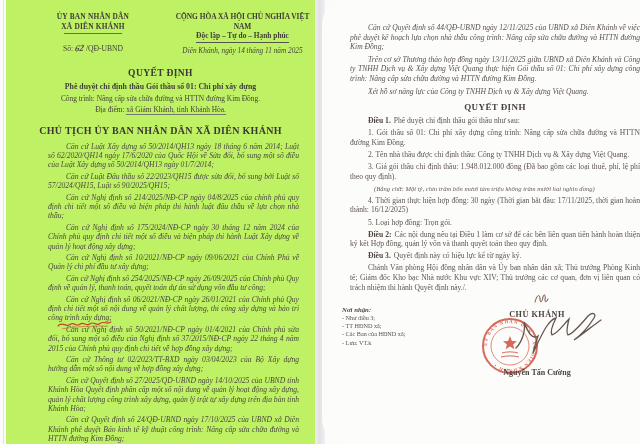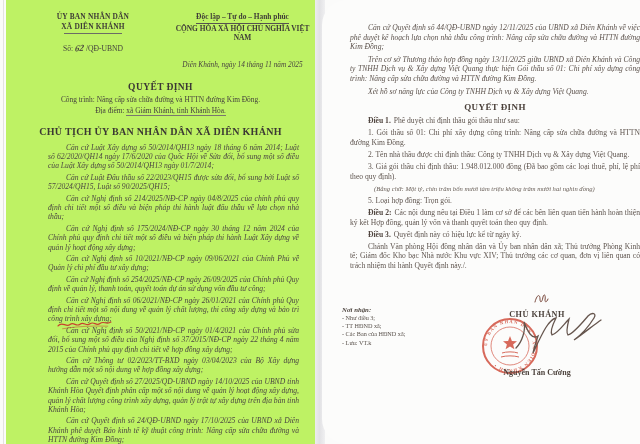--- a/index.html
+++ b/index.html
@@ -20,21 +20,21 @@
   .lp-header { display:flex; padding-top:12px; }
   .lp-left { width:150px; margin-left:12px; text-align:center; }
   .lp-right { width:141px; margin-left:4px; text-align:center; }
   .org-line { font-size:7.4px; font-weight:bold; color:#3e3b37; line-height:9.5px; letter-spacing:.2px; }
   .rule { width:58px; border-top:1px solid #6b6b66; margin:2px auto 0; height:0; }
   .doc-number { margin-top:9px; font-size:7.6px; color:#45423e; }
   .hand-number { display:inline-block; font-style:italic; font-size:9px; color:#4a443f;
                  transform:rotate(-5deg) skewX(-10deg); font-weight:bold; }
   .motto { font-size:7.4px; font-weight:bold; color:#3e3b37; line-height:9.5px; }
   .motto-u { display:inline-block; border-bottom:1px solid #56534f; padding-bottom:1px; }
-  .dateline { margin-top:17px; font-size:7.3px; font-style:italic; color:#4a4540; }
+  .dateline { margin-top:3px; font-size:7.3px; font-style:italic; color:#4a4540; }
 
   .lp-title { text-align:center; margin-top:13px; font-size:9.5px; font-weight:bold; color:#3b3834; letter-spacing:.4px; }
   .lp-subtitle { text-align:center; margin-top:4px; font-size:7.8px; font-weight:bold; color:#403d39; }
   .lp-project { text-align:center; margin-top:3px; font-size:7.4px; color:#46433e; }
   .lp-location { text-align:center; margin-top:2px; font-size:7.4px; color:#46433e; }
   .loc-u { border-bottom:.8px solid #7a766f; padding-bottom:.5px; }
   .lp-issuer { text-align:center; margin-top:11px; font-size:10px; font-weight:bold; color:#3b3833; letter-spacing:.3px; }
 
   .lp-body { padding:6px 16px 0 42px; }
   .lp-body p { margin:0 0 2px 0; font-size:7.6px; line-height:9.4px; font-style:italic;
@@ -77,29 +77,30 @@
         <div class="org-line">ỦY BAN NHÂN DÂN</div>
         <div class="org-line">XÃ DIÊN KHÁNH</div>
         <div class="rule"></div>
         <div class="doc-number">
           <span>Số:</span>
           <span class="hand-number">62</span>
           <span>/QĐ-UBND</span>
         </div>
       </div>
       <div class="lp-right">
+        <div class="motto">CỘNG HÒA XÃ HỘI CHỦ NGHĨA VIỆT NAM</div>
         <div class="motto">
           <span class="motto-u">Độc lập – Tự do – Hạnh phúc</span>
         </div>
-        <div class="motto">CỘNG HÒA XÃ HỘI CHỦ NGHĨA VIỆT NAM</div>
         <div class="dateline">Diên Khánh, ngày 14 tháng 11 năm 2025</div>
       </div>
     </div>
 
     <div class="lp-title">QUYẾT ĐỊNH</div>
+    <div class="lp-subtitle">Phê duyệt chỉ định thầu Gói thầu số 01: Chi phí xây dựng</div>
     <div class="lp-project">Công trình: Nâng cấp sửa chữa đường và HTTN đường Kim Đồng.</div>
     <div class="lp-location">
       <span>Địa điểm: </span><span class="loc-u">xã Giám Khánh, tỉnh Khánh Hòa.</span>
     </div>
     <div class="lp-issuer">CHỦ TỊCH ỦY BAN NHÂN DÂN XÃ DIÊN KHÁNH</div>
 
     <div class="lp-body">
       <p>Căn cứ Luật Xây dựng số 50/2014/QH13 ngày 18 tháng 6 năm 2014; Luật số 62/2020/QH14 ngày 17/6/2020 của Quốc Hội về Sửa đổi, bổ sung một số điều của Luật Xây dựng số 50/2014/QH13 ngày 01/7/2014;</p>
       <p>Căn cứ Luật Đấu thầu số 22/2023/QH15 được sửa đổi, bổ sung bởi Luật số 57/2024/QH15, Luật số 90/2025/QH15;</p>
       <p>Căn cứ Nghị định số 214/2025/NĐ-CP ngày 04/8/2025 của chính phủ quy định chi tiết một số điều và biện pháp thi hành luật đấu thầu về lựa chọn nhà thầu;</p>
@@ -127,20 +128,21 @@
       <p class="intro">Trên cơ sở Thương thảo hợp đồng ngày 13/11/2025 giữa UBND xã Diên Khánh và Công ty TNHH Dịch vụ &amp; Xây dựng Việt Quang thực hiện Gói thầu số 01: Chi phí xây dựng công trình: Nâng cấp sửa chữa đường và HTTN đường Kim Đồng.</p>
       <p class="intro">Xét hồ sơ năng lực của Công ty TNHH Dịch vụ &amp; Xây dựng Việt Quang.</p>
 
       <div class="rp-title">QUYẾT ĐỊNH</div>
 
       <p class="art"><span class="lead">Điều 1.</span><span>Phê duyệt chỉ định thầu gói thầu như sau:</span></p>
       <p class="art"><span class="lead"></span><span>1. Gói thầu số 01: Chi phí xây dựng công trình: Nâng cấp sửa chữa đường và HTTN đường Kim Đồng.</span></p>
       <p class="art"><span class="lead"></span><span>2. Tên nhà thầu được chỉ định thầu: Công ty TNHH Dịch vụ &amp; Xây dựng Việt Quang.</span></p>
       <p class="art"><span class="lead"></span><span>3. Giá gói thầu chỉ định thầu: 1.948.012.000 đồng (Đã bao gồm các loại thuế, phí, lệ phí theo quy định).</span></p>
       <p class="art small-italic"><span>(Bằng chữ: Một tỷ, chín trăm bốn mươi tám triệu không trăm mười hai nghìn đồng)</span></p>
+      <p class="art"><span class="lead"></span><span>4. Thời gian thực hiện hợp đồng: 30 ngày (Thời gian bắt đầu: 17/11/2025, thời gian hoàn thành: 16/12/2025)</span></p>
       <p class="art"><span class="lead"></span><span>5. Loại hợp đồng: Trọn gói.</span></p>
       <p class="art"><span class="lead">Điều 2:</span><span>Các nội dung nêu tại Điều 1 làm cơ sở để các bên liên quan tiến hành hoàn thiện ký kết Hợp đồng, quản lý vốn và thanh quyết toán theo quy định.</span></p>
       <p class="art"><span class="lead">Điều 3.</span><span>Quyết định này có hiệu lực kể từ ngày ký.</span></p>
       <p class="art"><span>Chánh Văn phòng Hội đồng nhân dân và Ủy ban nhân dân xã; Thủ trưởng Phòng Kinh tế; Giám đốc Kho bạc Nhà nước Khu vực XIV; Thủ trưởng các cơ quan, đơn vị liên quan có trách nhiệm thi hành Quyết định này./.</span></p>
     </div>
 
     <div class="sig-area">
       <svg class="initials" width="18" height="14" viewBox="0 0 18 14">
         <path d="M3,11 C5,3 8,3 8,8 C8,12 10,12 11,6 C12,2 14,4 13,9 C13,12 15,11 16,8" stroke="#7a4a3e" stroke-width="1" fill="none" stroke-linecap="round"></path>
       </svg>

